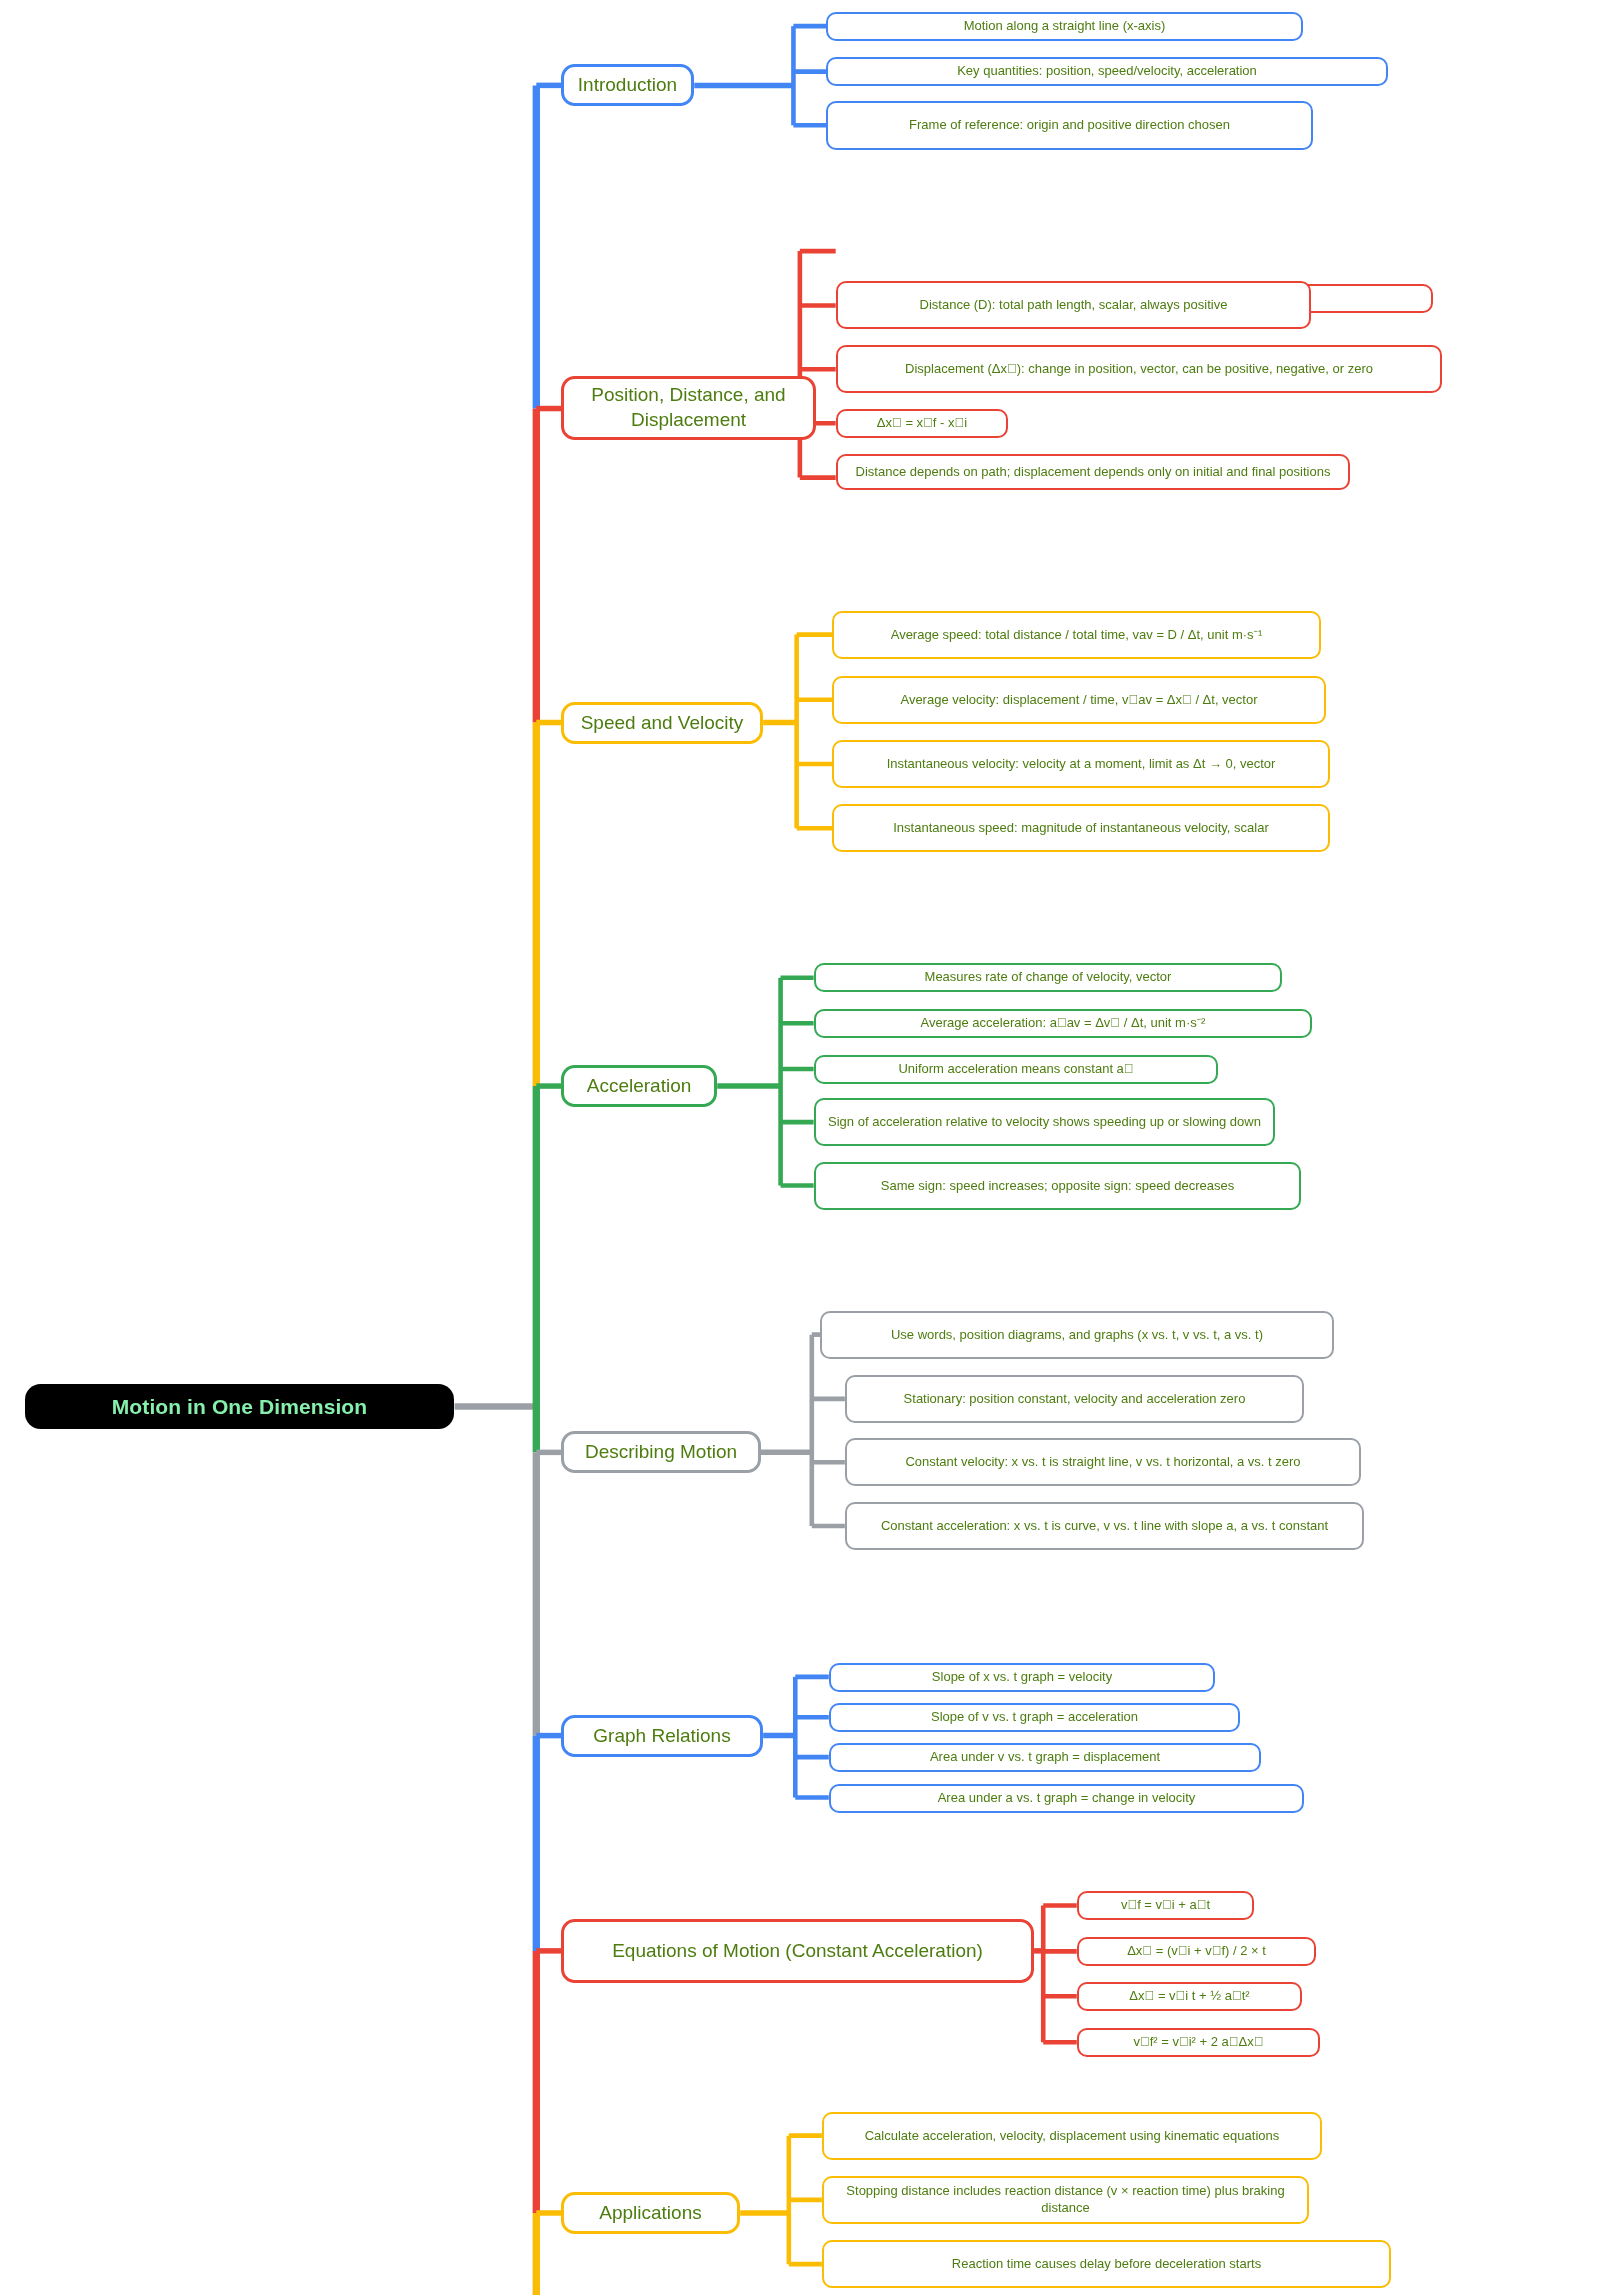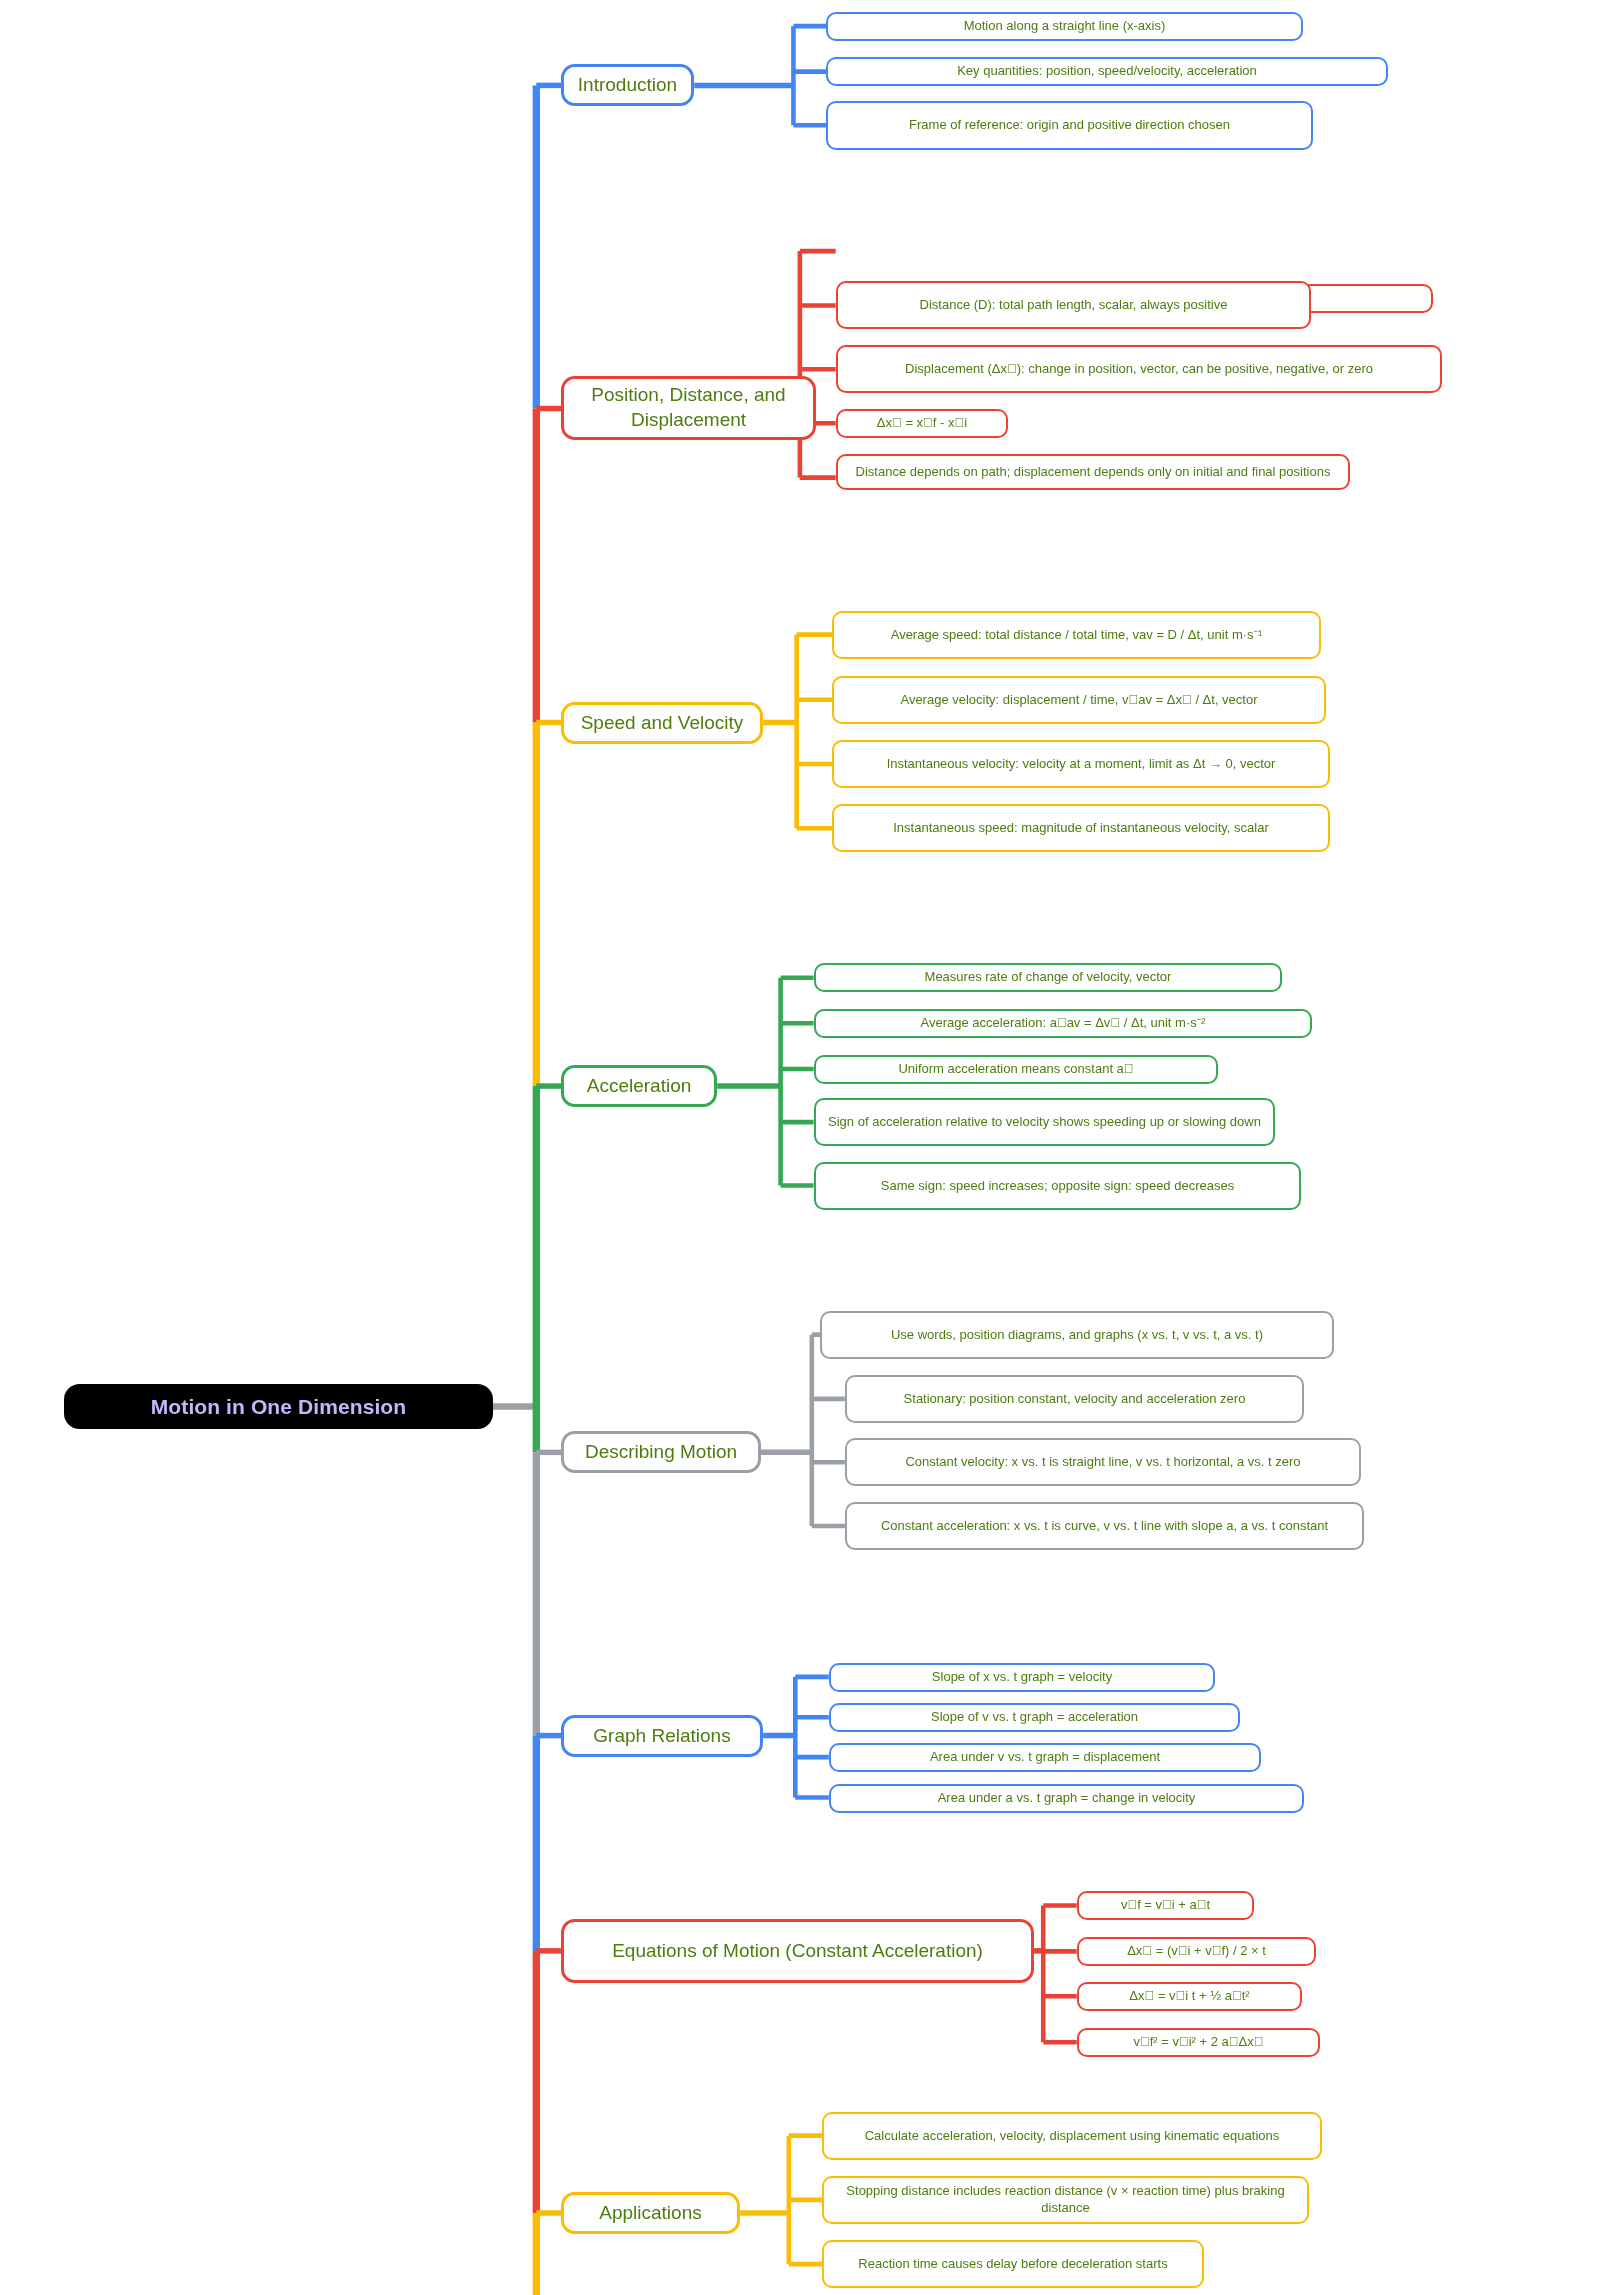--- a/index.html
+++ b/index.html
@@ -39,28 +39,27 @@
     border-radius: 12px;
     background: #ffffff;
     color: #4d7c0f;
     line-height: 1.30;
     padding: 2.8px 7.3px;
     z-index: 5;
   }
 
   .node.root {
     background: #000000;
-    color: #c4b5fd;
+    color: #86efac;
     border: none;
     border-radius: 15.6px;
     font-weight: bold;
     font-size: 21px;
     letter-spacing: 0.1px;
     padding: 4.6px 12px;
-    margin-left: 39px;
   }
 
   .node.branch {
     border-width: 3.2px;
     border-style: solid;
     font-size: 19px;
     border-radius: 13.8px;
     padding: 3.7px 9.2px;
   }
 
@@ -276,19 +275,19 @@
       </div>
       <div class="node branch c-yellow" style="left: 561px; top: 2192px; width: 179px; height: 42px;">
         <span>Applications</span>
       </div>
       <div class="node leaf c-yellow" style="left: 822px; top: 2112px; width: 500px; height: 48px;">
         <span>Calculate acceleration, velocity, displacement using kinematic equations</span>
       </div>
       <div class="node leaf c-yellow" style="left: 822px; top: 2176px; width: 487px; height: 48px;">
         <span>Stopping distance includes reaction distance (v × reaction time) plus braking distance</span>
       </div>
-      <div class="node leaf c-yellow" style="left: 822px; top: 2240px; width: 382px; height: 48px;">
+      <div class="node leaf c-yellow" style="left: 822px; top: 2240px; width: 569px; height: 48px;">
         <span>Reaction time causes delay before deceleration starts</span>
       </div>
     </div>
 
 </div>
 
 
 </body></html>

